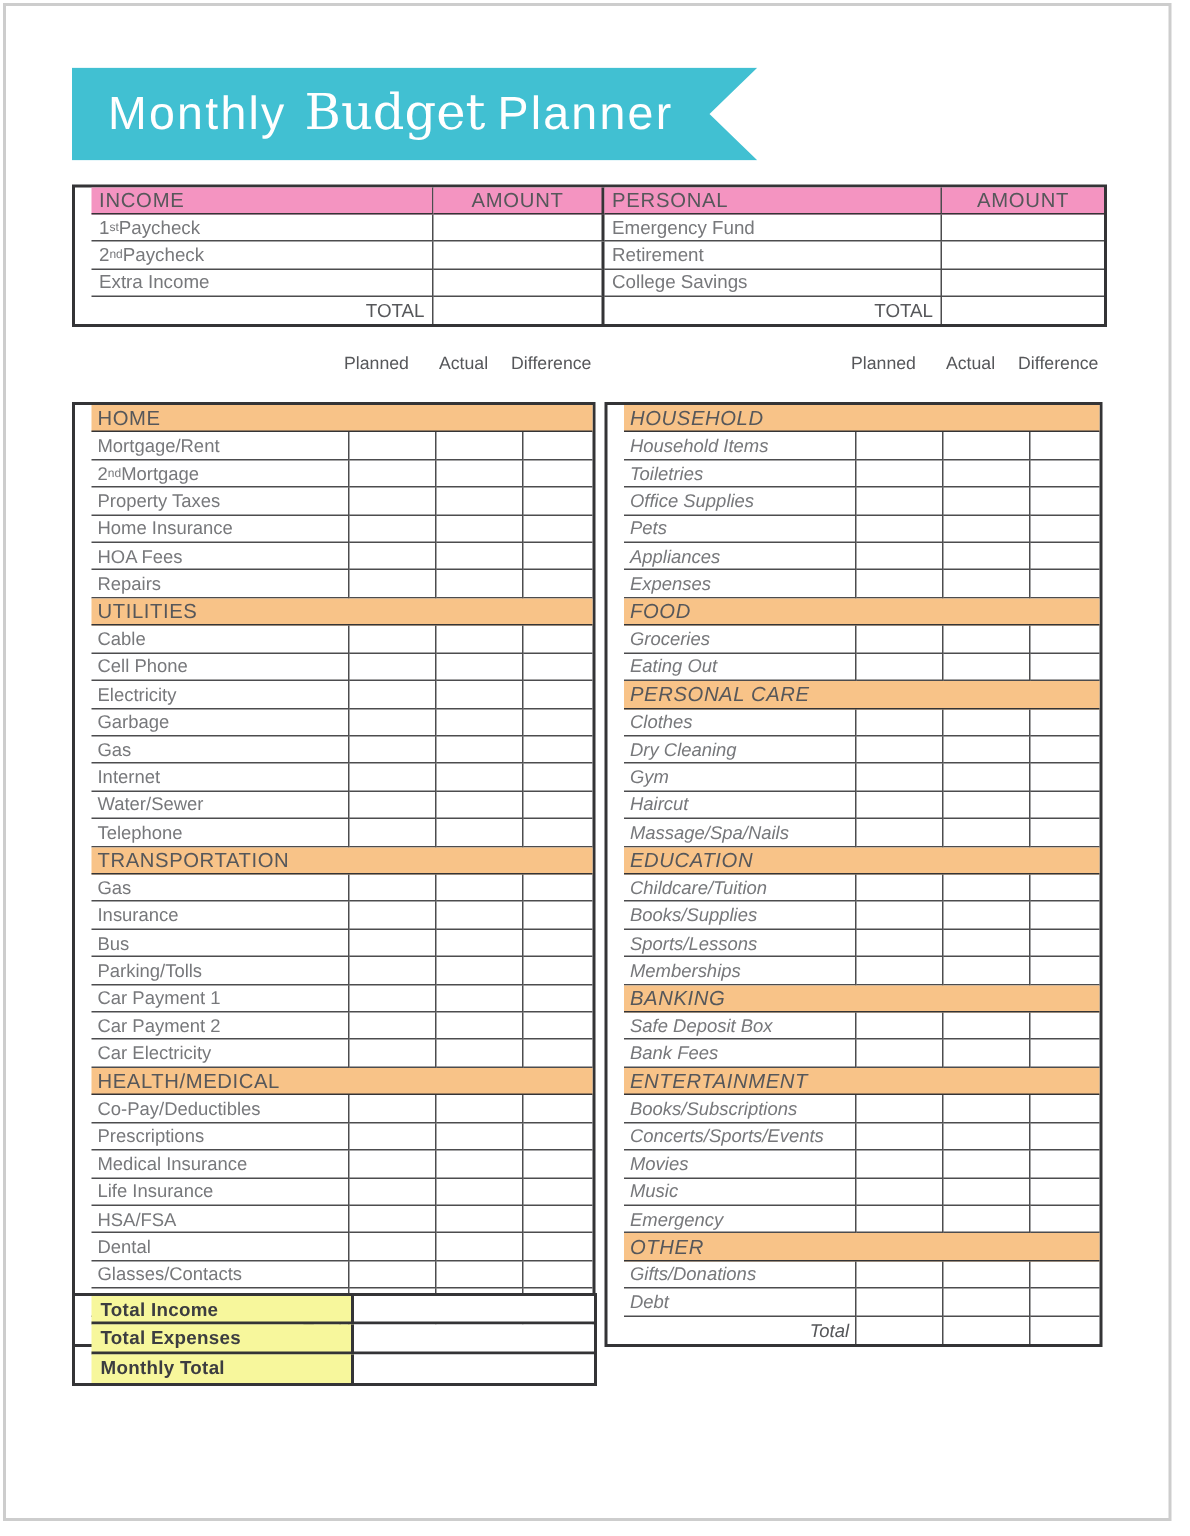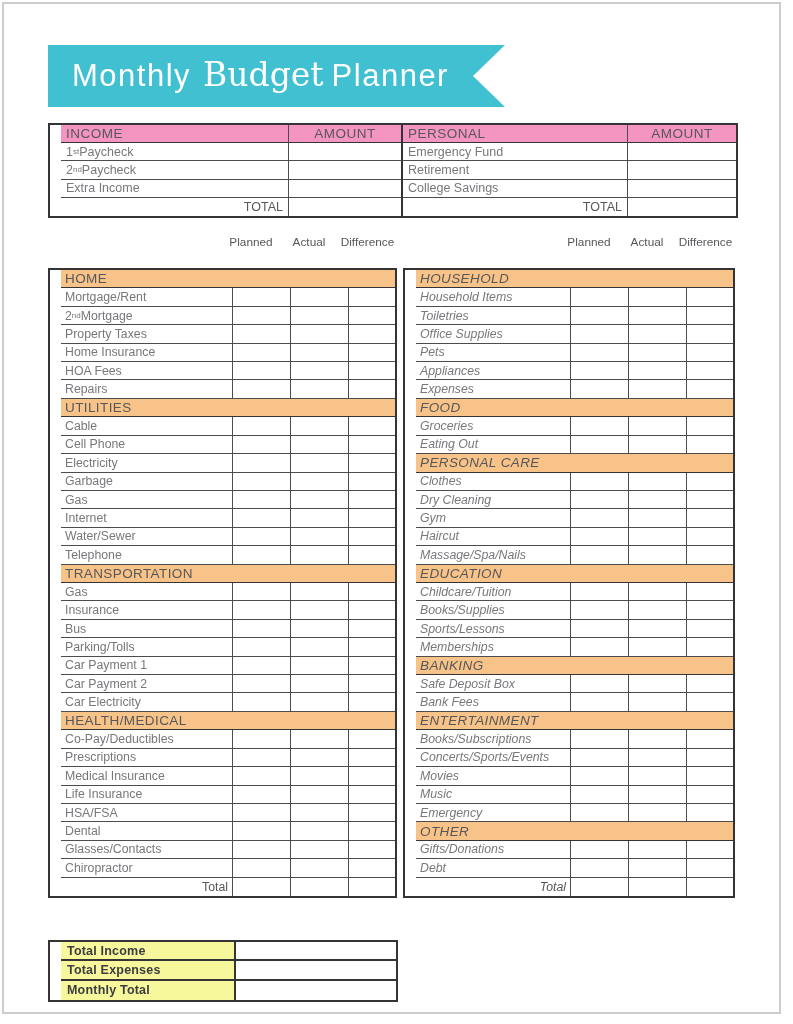--- a/index.html
+++ b/index.html
@@ -52,21 +52,21 @@
     letter-spacing:.4px;border-bottom:1px solid var(--dark);}
   .xc.lbl{border-right:1px solid var(--line);}
   .xc.val{border-right:1px solid var(--line);}
   .xc.v3{border-right:none;}
   .xc.total{justify-content:flex-end;color:var(--hd);}
   .xc:nth-last-child(-n+4){border-bottom:none;}
 
   sup{font-size:8px;line-height:0;vertical-align:super;}
 
   
-  #summaryTable{left:48px;top:940px;width:350px;height:62px;border:2px solid var(--dark);
+  #summaryTable{left:48px;top:862px;width:350px;height:62px;border:2px solid var(--dark);
     grid-template-columns:175px 1fr;grid-template-rows:repeat(3,1fr);}
   .sc{display:flex;align-items:center;border-bottom:2px solid var(--dark);}
   .sc.lbl{background:var(--yellow);border-right:2px solid var(--dark);font-weight:700;
     color:#3c3d40;font-size:12.5px;padding-left:6px;letter-spacing:.2px;}
   .sc.val{background:#fff;}
   .sc:nth-last-child(-n+2){border-bottom:none;}
 
   .footer{position:absolute;left:0;right:14px;top:972px;text-align:center;font-size:9.7px;
     color:#b9babd;letter-spacing:.7px;}
 </style>

